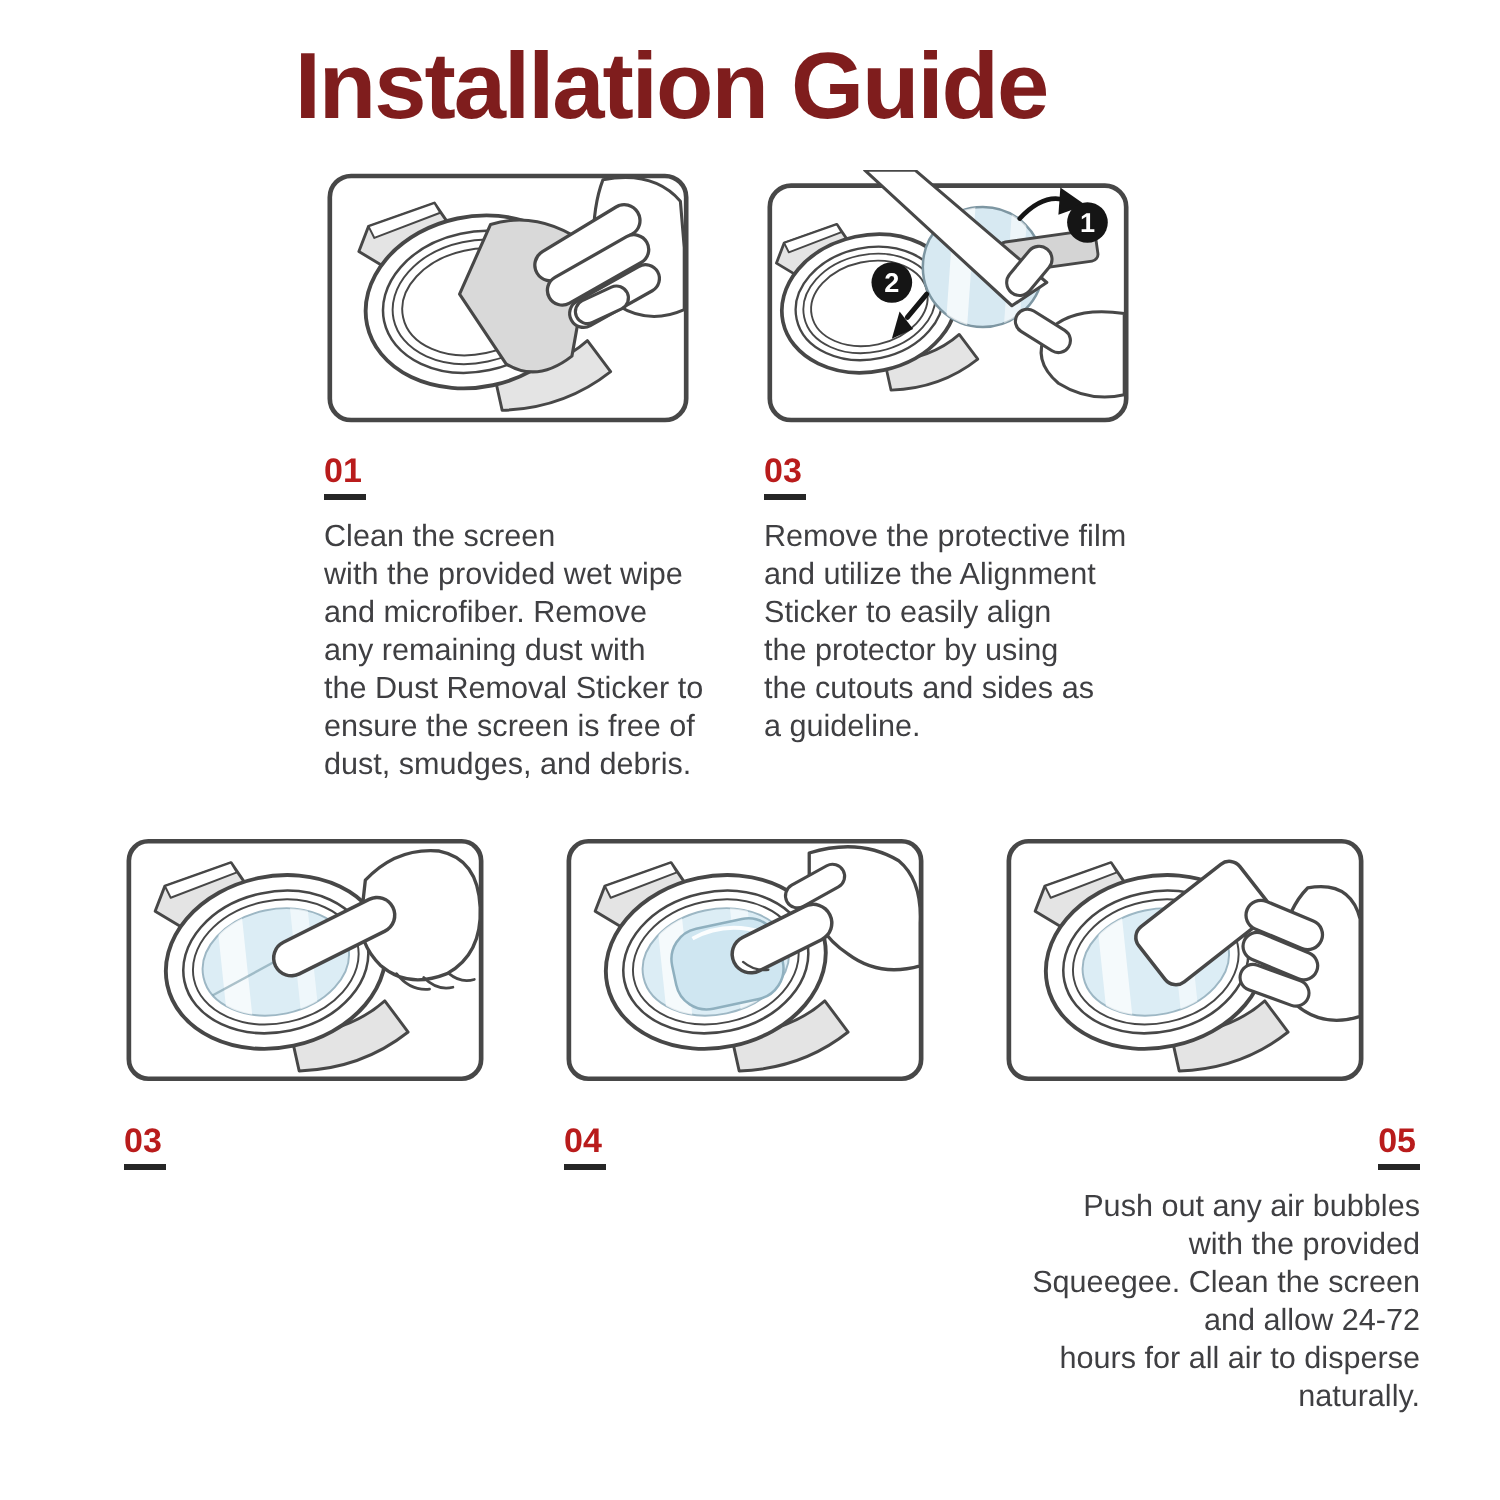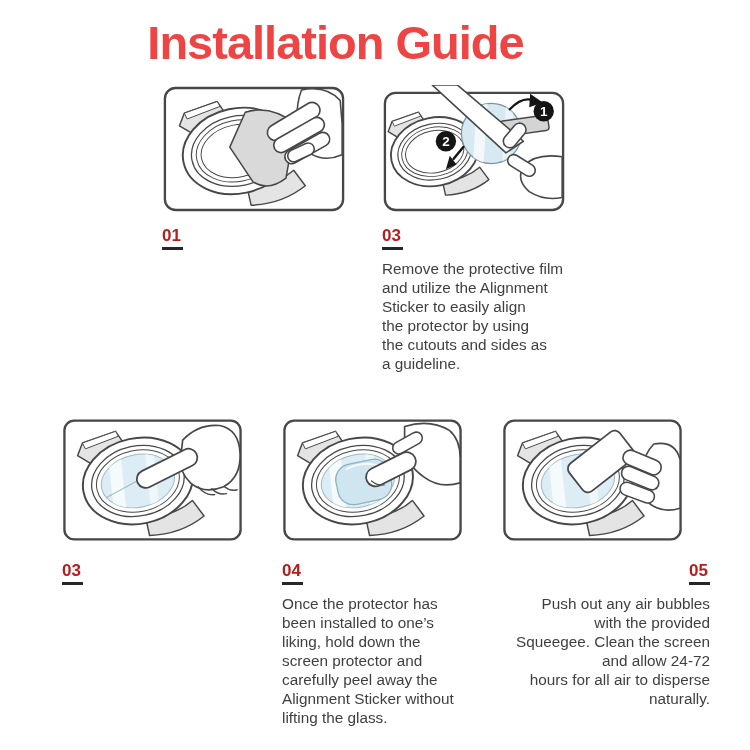--- a/index.html
+++ b/index.html
@@ -2,21 +2,21 @@
 <html><head>
 <meta charset="utf-8">
 <style>
   html,body{margin:0;padding:0;}
   body{
     width:750px;height:750px;position:relative;background:#ffffff;
     font-family:"Liberation Sans", sans-serif;overflow:hidden;
   }
   .title{
     position:absolute;top:16px;left:0;width:671px;text-align:center;
-    font-size:47px;font-weight:bold;letter-spacing:-1px;color:#ef4444;line-height:1.15;
+    font-size:47px;font-weight:bold;letter-spacing:-1px;color:#7f1d1d;line-height:1.15;
   }
   .step{position:absolute;width:208px;}
   .illus{display:block;}
   .num{
     display:inline-block;font-weight:bold;font-size:17px;color:#b91c1c;
     border-bottom:3px solid #262626;padding:0 2px 3px 0;margin-top:14px;line-height:1;
   }
   .row2 .num{margin-top:20px;}
   .txt{
     margin-top:9px;font-size:15.3px;line-height:19px;color:#3f3f42;
@@ -52,20 +52,27 @@
       <line x1="155" y1="26" x2="117" y2="49" stroke="#ffffff" stroke-width="14.6" stroke-linecap="round"></line>
       <line x1="160" y1="41" x2="123" y2="62" stroke="#474747" stroke-width="17" stroke-linecap="round"></line>
       <line x1="160" y1="41" x2="123" y2="62" stroke="#ffffff" stroke-width="13.6" stroke-linecap="round"></line>
       <line x1="166" y1="56" x2="134" y2="74" stroke="#474747" stroke-width="16" stroke-linecap="round"></line>
       <line x1="166" y1="56" x2="134" y2="74" stroke="#ffffff" stroke-width="12.7" stroke-linecap="round"></line>
       <line x1="151" y1="66" x2="136" y2="73" stroke="#474747" stroke-width="14" stroke-linecap="round"></line>
       <line x1="151" y1="66" x2="136" y2="73" stroke="#ffffff" stroke-width="10.8" stroke-linecap="round"></line>
     </g>
   </svg>
   <div class="num">01</div>
+  <div class="txt">Clean the screen
+with the provided wet wipe
+and microfiber. Remove
+any remaining dust with
+the Dust Removal Sticker to
+ensure the screen is free of
+dust, smudges, and debris.</div>
 </div>
 
 <div class="step row1" style="left:382px;top:85px;">
   <svg class="illus" width="184" height="128" viewBox="0 0 190 132">
     <defs>
       <clipPath id="clipCircle2">
           <circle cx="113" cy="50" r="31"></circle>
         </clipPath>
     </defs>
     <rect x="3" y="8" width="184" height="121" rx="11" fill="#ffffff" stroke="#474747" stroke-width="2.4"></rect>
@@ -190,27 +197,20 @@
     <g>
       <path d="M126,8 Q152,0 172,12 Q184,22 183,44 L183,66 Q162,72 146,60 Q128,48 126,28 Z" fill="#ffffff" stroke="#474747" stroke-width="1.7" stroke-linejoin="round"></path>
       <line x1="120" y1="30" x2="138" y2="20" stroke="#474747" stroke-width="14" stroke-linecap="round"></line>
       <line x1="120" y1="30" x2="138" y2="20" stroke="#ffffff" stroke-width="10.8" stroke-linecap="round"></line>
       <line x1="96" y1="60" x2="128" y2="44" stroke="#474747" stroke-width="21" stroke-linecap="round"></line>
       <line x1="96" y1="60" x2="128" y2="44" stroke="#ffffff" stroke-width="17.4" stroke-linecap="round"></line>
       <path d="M92,64 q6,5 13,4" fill="none" stroke="#474747" stroke-width="1.2" stroke-linecap="round"></path>
     </g>
   </svg>
   <div class="num">04</div>
-  <div class="txt">Once the protector has
-been installed to one’s
-liking, hold down the
-screen protector and
-carefully peel away the
-Alignment Sticker without
-lifting the glass.</div>
 </div>
 
 <div class="step row2" style="left:502px;top:418px;text-align:right;">
   <svg class="illus" width="181" height="124" viewBox="0 0 186 126">
     <defs>
       <clipPath id="clipScreen5">
           <ellipse cx="78" cy="64" rx="38" ry="27" transform="rotate(-12 78 64)"></ellipse>
         </clipPath>
     </defs>
     <rect x="2.5" y="2" width="181" height="122" rx="10" fill="#ffffff" stroke="#474747" stroke-width="2.4"></rect>

